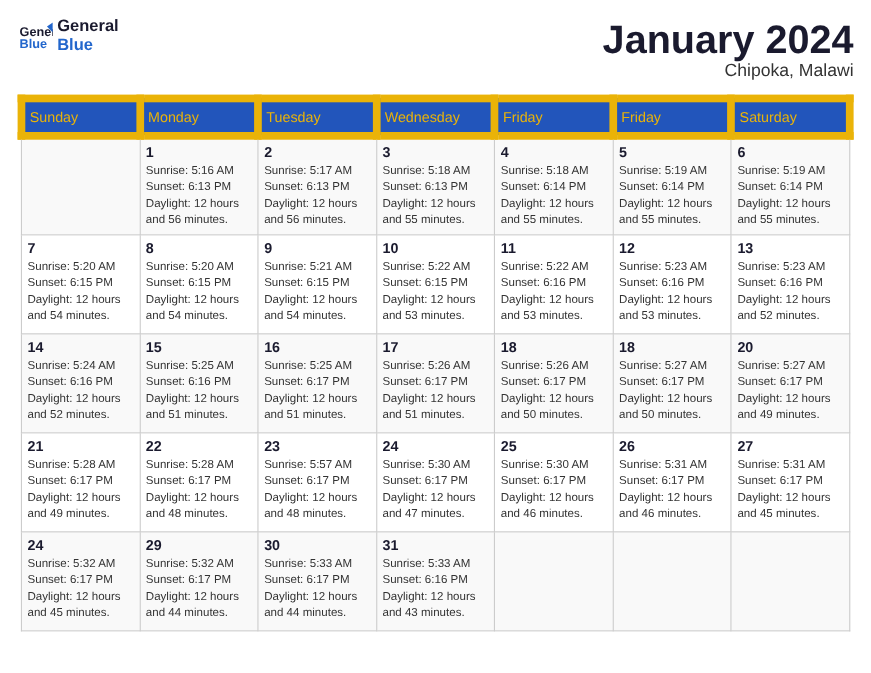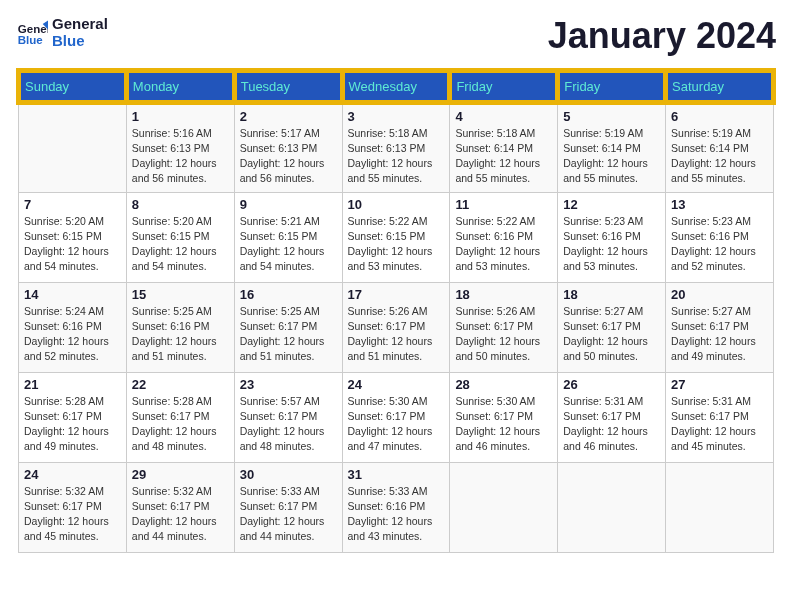--- a/index.html
+++ b/index.html
@@ -38,26 +38,26 @@
       font-size: 16px;
       color: #333;
     }
     table {
       width: 100%;
       border-collapse: collapse;
       font-size: 11px;
     }
     thead tr th {
       background-color: #2255bb;
-      color: #5eead4;
+      color: #eab308;
       padding: 6px 4px;
       text-align: left;
       font-size: 13px;
       font-weight: normal;
-      border: 5px solid #eab308;
+      border: 7px solid #eab308;
     }
     tbody tr td {
       border: 1px solid #ccc;
       vertical-align: top;
       padding: 4px 5px;
       min-height: 80px;
       height: 90px;
       color: #333;
       width: 14.28%;
     }
@@ -93,20 +93,21 @@
       <text x="2" y="30" font-size="13" font-weight="bold" fill="#2266cc">Blue</text>
       <polygon points="30,8 36,4 36,14" fill="#2266cc"></polygon>
     </svg>
     <div style="line-height:1.1">
       <div style="font-size:15px;font-weight:bold;color:#1a1a2e;">General</div>
       <div style="font-size:15px;font-weight:bold;color:#2266cc;">Blue</div>
     </div>
   </div>
   <div class="title-block">
     <div class="month-title">January 2024</div>
+    <div class="subtitle">Chipoka, Malawi</div>
   </div>
 </div>
 
 <table>
   <thead>
     <tr id="header-row">
         <th>Sunday</th>
         <th>Monday</th>
         <th>Tuesday</th>
         <th>Wednesday</th>
@@ -286,21 +287,21 @@
 and 48 minutes.</div>
         </td>
         <td>
           <span class="day-num">24</span>
           <div class="day-info" style="white-space: pre-line;">Sunrise: 5:30 AM
 Sunset: 6:17 PM
 Daylight: 12 hours
 and 47 minutes.</div>
         </td>
         <td>
-          <span class="day-num">28</span>
+          <span class="day-num">25</span>
           <div class="day-info" style="white-space: pre-line;">Sunrise: 5:30 AM
 Sunset: 6:17 PM
 Daylight: 12 hours
 and 46 minutes.</div>
         </td>
         <td>
           <span class="day-num">26</span>
           <div class="day-info" style="white-space: pre-line;">Sunrise: 5:31 AM
 Sunset: 6:17 PM
 Daylight: 12 hours

